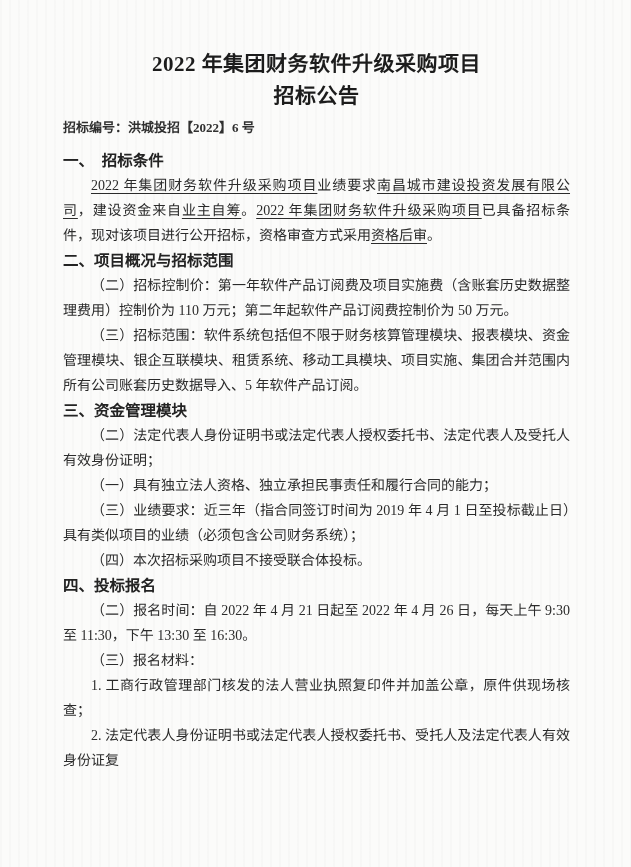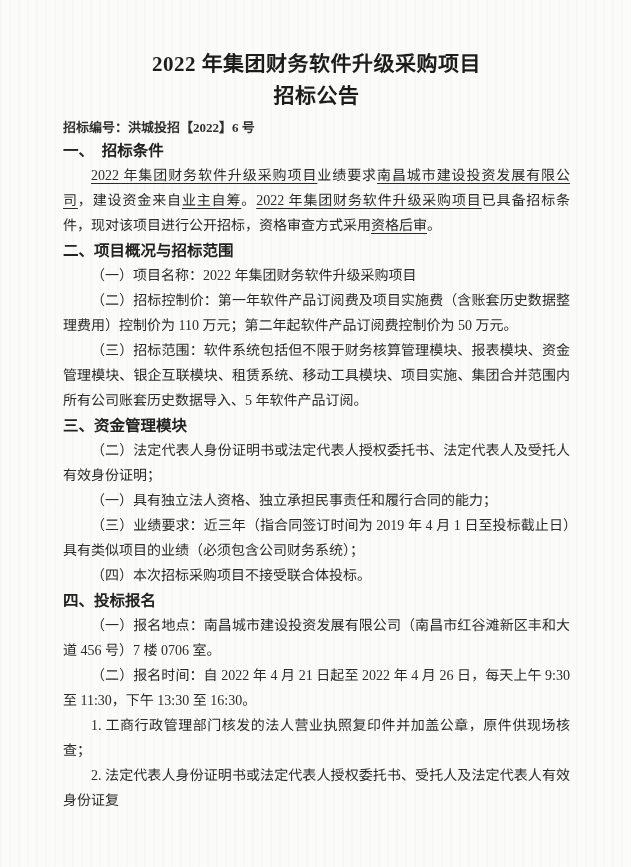--- a/index.html
+++ b/index.html
@@ -25,21 +25,21 @@
     position:absolute;left:63px;top:48px;width:507px;
   }
   .doc-title{
     margin:0;text-align:center;color:var(--title-text);
     font-size:21px;font-weight:700;line-height:32px;letter-spacing:0.5px;
   }
   .doc-number{
     margin:6px 0 0 0;
     font-size:13px;font-weight:700;line-height:20px;color:#303030;
   }
-  .doc-body{}
+  .doc-body{margin-top:10px;}
   .section{margin:0;}
   .section-heading{
     font-size:15.5px;font-weight:700;line-height:25px;color:#232323;
     margin:0;
   }
   p.para{
     margin:0;
     font-size:14px;line-height:25px;
     text-align:justify;text-justify:inter-ideograph;
     text-indent:2em;
@@ -59,33 +59,32 @@
     <h1 class="doc-title">2022 年集团财务软件升级采购项目</h1>
     <h1 class="doc-title">招标公告</h1>
     <p class="doc-number">招标编号：洪城投招【2022】6 号</p>
     <div class="doc-body">
         <div class="section">
           <div class="section-heading">一、　招标条件</div>
           <p class="para"><span class="u">2022 年集团财务软件升级采购项目</span><span>业绩要求</span><span class="u">南昌城市建设投资发展有限公司</span><span>，建设资金来自</span><span class="u">业主自筹</span><span>。</span><span class="u">2022 年集团财务软件升级采购项目</span><span>已具备招标条件，现对该项目进行公开招标，资格审查方式采用</span><span class="u">资格后审</span><span>。</span></p>
         </div>
         <div class="section">
           <div class="section-heading">二、项目概况与招标范围</div>
-          <p class="para">（一）项目名称：2022 年集团财务软件升级采购项目</p>
           <p class="para">（二）招标控制价：第一年软件产品订阅费及项目实施费（含账套历史数据整理费用）控制价为 110 万元；第二年起软件产品订阅费控制价为 50 万元。</p>
           <p class="para">（三）招标范围：软件系统包括但不限于财务核算管理模块、报表模块、资金管理模块、银企互联模块、租赁系统、移动工具模块、项目实施、集团合并范围内所有公司账套历史数据导入、5 年软件产品订阅。</p>
         </div>
         <div class="section">
           <div class="section-heading">三、资金管理模块</div>
           <p class="para">（二）法定代表人身份证明书或法定代表人授权委托书、法定代表人及受托人有效身份证明；</p>
           <p class="para">（一）具有独立法人资格、独立承担民事责任和履行合同的能力；</p>
           <p class="para">（三）业绩要求：近三年（指合同签订时间为 2019 年 4 月 1 日至投标截止日）具有类似项目的业绩（必须包含公司财务系统）；</p>
           <p class="para">（四）本次招标采购项目不接受联合体投标。</p>
         </div>
         <div class="section">
           <div class="section-heading">四、投标报名</div>
-          <p class="para">（一）报名地点：南昌城市建设投资发展有限公司（南昌市红谷滩新区丰和大道 456 号）7 楼 0706 室。</p>
           <p class="para">（二）报名时间：自 2022 年 4 月 21 日起至 2022 年 4 月 26 日，每天上午 9:30 至 11:30，下午 13:30 至 16:30。</p>
+          <p class="para">（三）报名材料：</p>
           <p class="para">1. 工商行政管理部门核发的法人营业执照复印件并加盖公章，原件供现场核查；</p>
           <p class="para">2. 法定代表人身份证明书或法定代表人授权委托书、受托人及法定代表人有效身份证复</p>
         </div>
       </div>
   </div>
 </div>
 
 </body></html>

